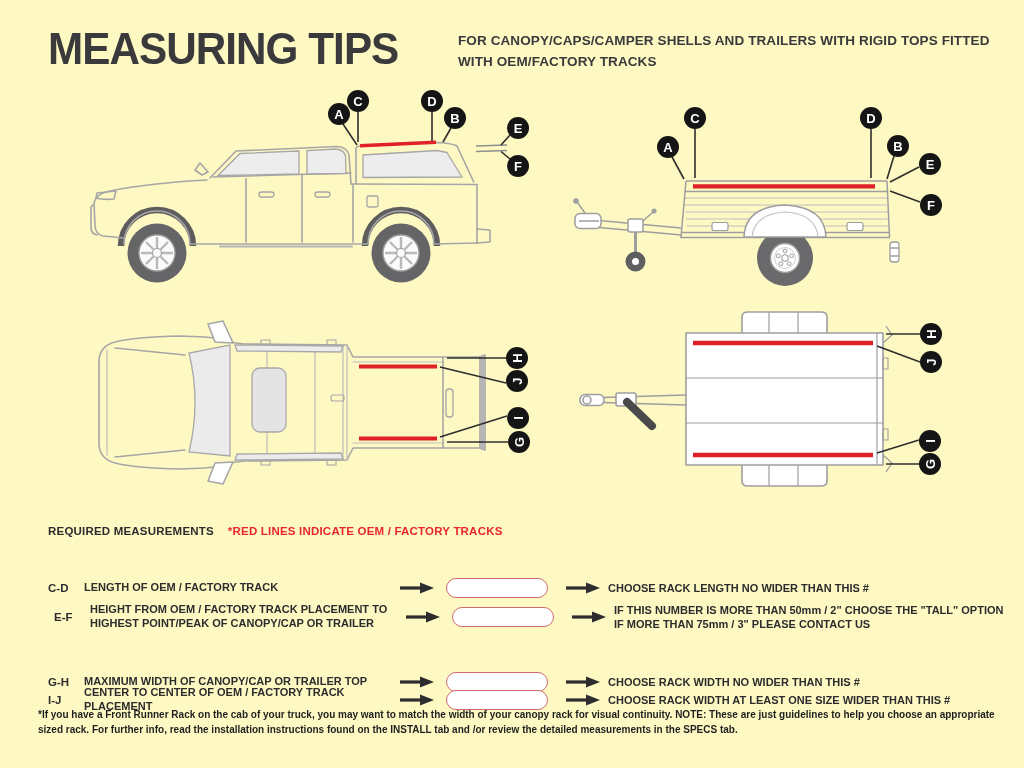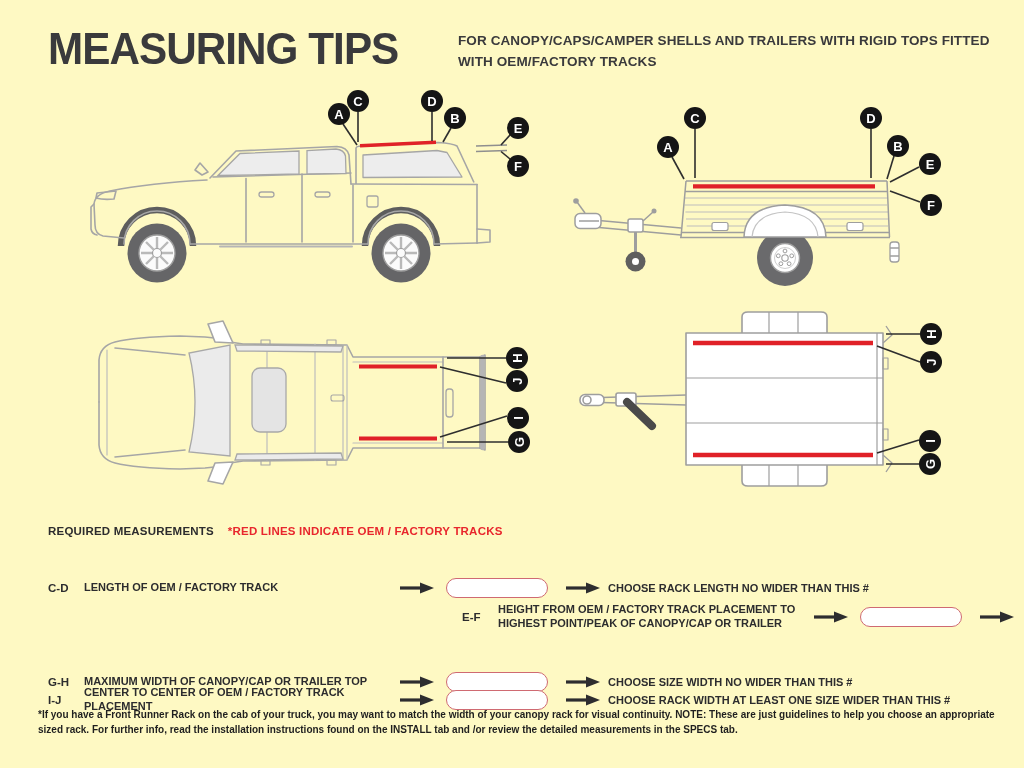--- a/index.html
+++ b/index.html
@@ -364,35 +364,36 @@
     <div class="m-desc">HEIGHT FROM OEM / FACTORY TRACK PLACEMENT TO HIGHEST POINT/PEAK OF CANOPY/CAP OR TRAILER</div>
     <svg class="m-arrow" width="34" height="12" viewBox="0 0 34 12">
         <path d="M0 6 L21 6" stroke="#2d2d2f" stroke-width="3.2" fill="none"></path>
         <path d="M20 0.5 L34 6 L20 11.5 Z" fill="#2d2d2f"></path>
       </svg>
     <div class="m-pill"></div>
     <svg class="m-arrow" width="34" height="12" viewBox="0 0 34 12">
         <path d="M0 6 L21 6" stroke="#2d2d2f" stroke-width="3.2" fill="none"></path>
         <path d="M20 0.5 L34 6 L20 11.5 Z" fill="#2d2d2f"></path>
       </svg>
+    <div class="m-instr">IF THIS NUMBER IS MORE THAN 50mm / 2" CHOOSE THE "TALL" OPTION IF MORE THAN 75mm / 3" PLEASE CONTACT US</div>
   </div>
 
   <div class="m-row" style="top:672px; height:20px;">
     <div class="m-id">G-H</div>
     <div class="m-desc">MAXIMUM WIDTH OF CANOPY/CAP OR TRAILER TOP</div>
     <svg class="m-arrow" width="34" height="12" viewBox="0 0 34 12">
         <path d="M0 6 L21 6" stroke="#2d2d2f" stroke-width="3.2" fill="none"></path>
         <path d="M20 0.5 L34 6 L20 11.5 Z" fill="#2d2d2f"></path>
       </svg>
     <div class="m-pill"></div>
     <svg class="m-arrow" width="34" height="12" viewBox="0 0 34 12">
         <path d="M0 6 L21 6" stroke="#2d2d2f" stroke-width="3.2" fill="none"></path>
         <path d="M20 0.5 L34 6 L20 11.5 Z" fill="#2d2d2f"></path>
       </svg>
-    <div class="m-instr">CHOOSE SIZE WIDTH NO WIDER THAN THIS #</div>
+    <div class="m-instr">CHOOSE RACK WIDTH NO WIDER THAN THIS #</div>
   </div>
 
   <div class="m-row" style="top:671px; height:20px;margin-top:19px;">
     <div class="m-id">I-J</div>
     <div class="m-desc">CENTER TO CENTER OF OEM / FACTORY TRACK PLACEMENT</div>
     <svg class="m-arrow" width="34" height="12" viewBox="0 0 34 12">
         <path d="M0 6 L21 6" stroke="#2d2d2f" stroke-width="3.2" fill="none"></path>
         <path d="M20 0.5 L34 6 L20 11.5 Z" fill="#2d2d2f"></path>
       </svg>
     <div class="m-pill"></div>

